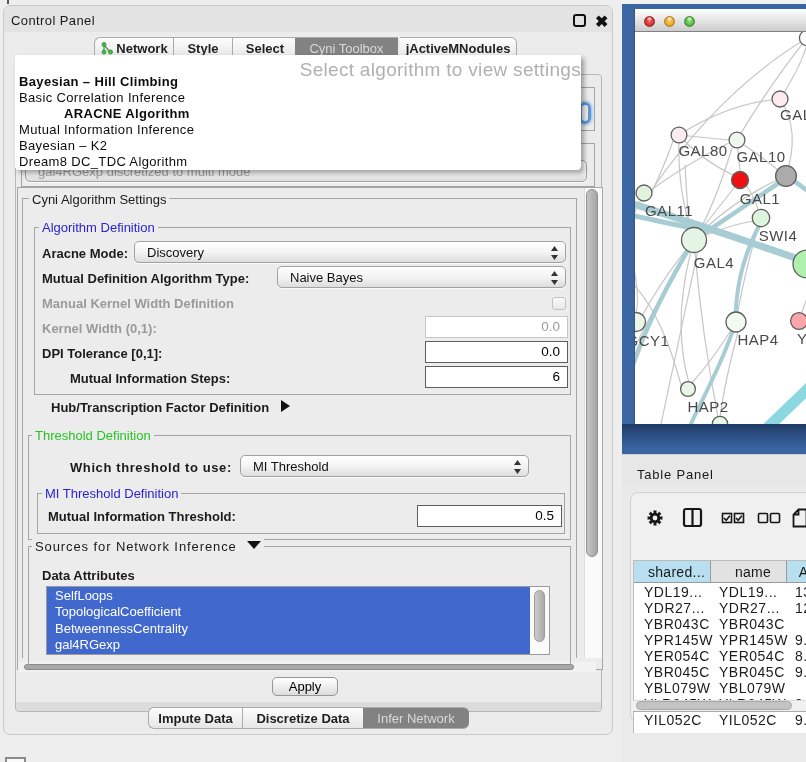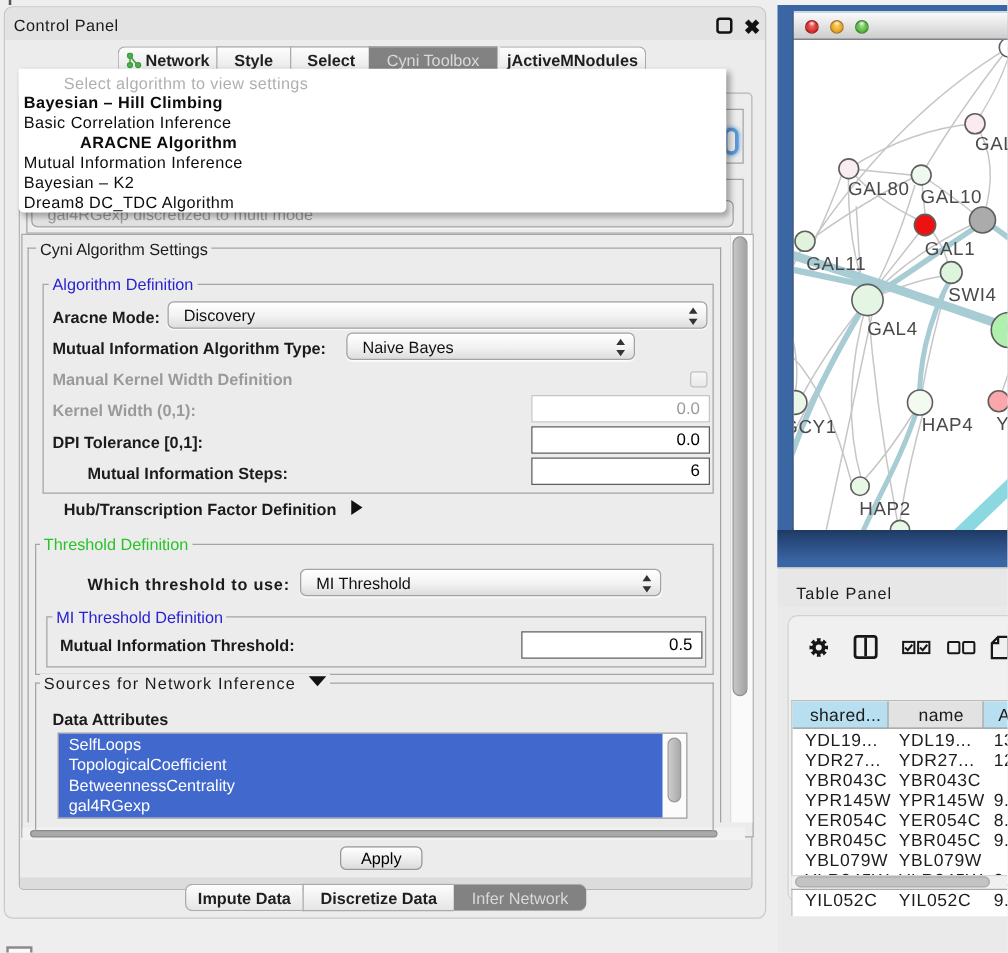--- a/index.html
+++ b/index.html
@@ -67,21 +67,21 @@
 .combo { position:absolute; height:22px; border:1px solid #a2a2a2; border-radius:5px;
   background:linear-gradient(#ffffff,#f2f2f2 55%,#dddddd); box-shadow:0 1px 1px rgba(255,255,255,.8);
   font-size:13px; color:#111; line-height:21px; padding-left:12px;}
 .combo .arr { position:absolute; right:6px; top:3px; width:9px; height:16px; }
 .inbox { position:absolute; height:22px; border:1.5px solid #5d5d5d; background:#fff;
   font-size:13.5px; color:#000; text-align:right; padding-right:7px; line-height:20px;}
 .inbox.dis { border:1px solid #c6c6c6; background:#fff; color:#9b9b9b;}
 
 #popup { left:15px; top:55px; width:566px; height:115px; background:#ffffff;
   box-shadow:3px 3px 5px rgba(0,0,0,0.35); border-radius:0 0 4px 4px;}
-#popup .hdr { position:absolute; top:4px; width:100%; text-align:left; color:#b0b0b0; font-size:13px; letter-spacing:0.3px;padding-left:36px;}
+#popup .hdr { position:absolute; top:4px; width:100%; text-align:right; color:#b0b0b0; font-size:19px; letter-spacing:0.3px;padding-left:36px;}
 #popup .it { position:absolute; left:4px; font-size:13px; color:#0c0c0c; white-space:nowrap; letter-spacing:0.35px;}
 </style>
 </head>
 <body>
 <div id="page">
 
   <div class="abs" id="desktop"></div>
   <div class="abs" id="topwhite"></div>
   <div class="abs" id="winshadow"></div>
   <div class="abs" id="canvasedge"></div>
@@ -261,22 +261,22 @@
     <div class="glabel" style="left:25px; top:186px; color:#1b1b1b;">Cyni Algorithm Settings</div>
 
     <div class="gbox" style="left:30px; top:221px; width:537px; height:168px;"></div>
     <div class="glabel" style="left:35px; top:214px; color:#2a23cf;">Algorithm Definition</div>
     <div class="blab" style="left:38px; top:240px;">Aracne Mode:</div>
     <div class="combo" style="left:130px; top:235px; width:432px;">Discovery
       <svg class="arr" viewBox="0 0 9 16">
           <path d="M4.5 1 L8 6 H1 Z M4.5 15 L1 10 H8 Z" fill="#333"></path>
         </svg>
     </div>
-    <div class="blab" style="left:38px; top:265px;">Mutual Information Algorithm Type:</div>
-    <div class="combo" style="left:273px; top:260px; width:231px;">Naive Bayes
+    <div class="blab" style="left:38px; top:265px;">Mutual Definition Algorithm Type:</div>
+    <div class="combo" style="left:273px; top:260px; width:289px;">Naive Bayes
       <svg class="arr" viewBox="0 0 9 16">
           <path d="M4.5 1 L8 6 H1 Z M4.5 15 L1 10 H8 Z" fill="#333"></path>
         </svg>
     </div>
     <div class="glab" style="left:38px; top:290px;">Manual Kernel Width Definition</div>
     <div class="abs" style="left:548px; top:291px; width:14px; height:13px; border:1px solid #c2c2c2; border-radius:3px; background:linear-gradient(#f7f7f7,#e9e9e9);"></div>
     <div class="glab" style="left:38px; top:315px;">Kernel Width (0,1):</div>
     <div class="inbox dis" style="left:421px; top:310px; width:143px;">0.0</div>
     <div class="blab" style="left:38px; top:340px;">DPI Tolerance [0,1]:</div>
     <div class="inbox" style="left:421px; top:335px; width:143px;">0.0</div>

